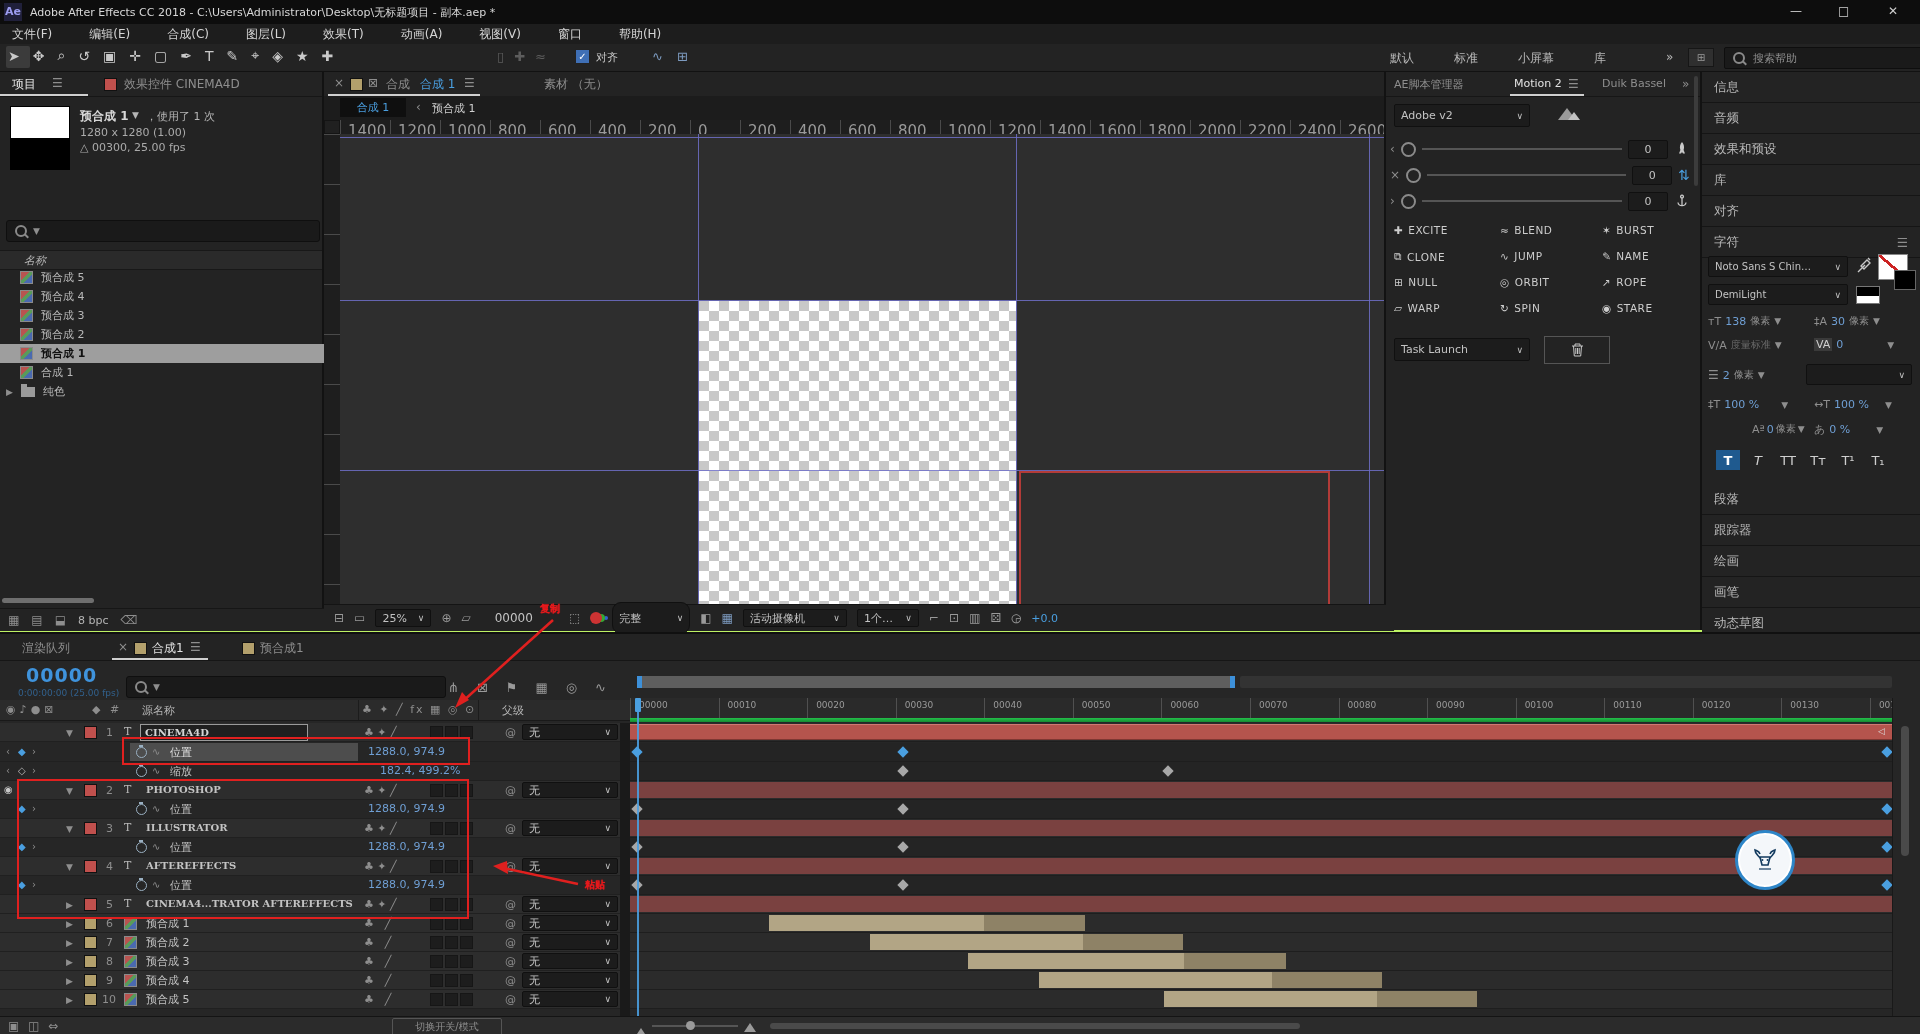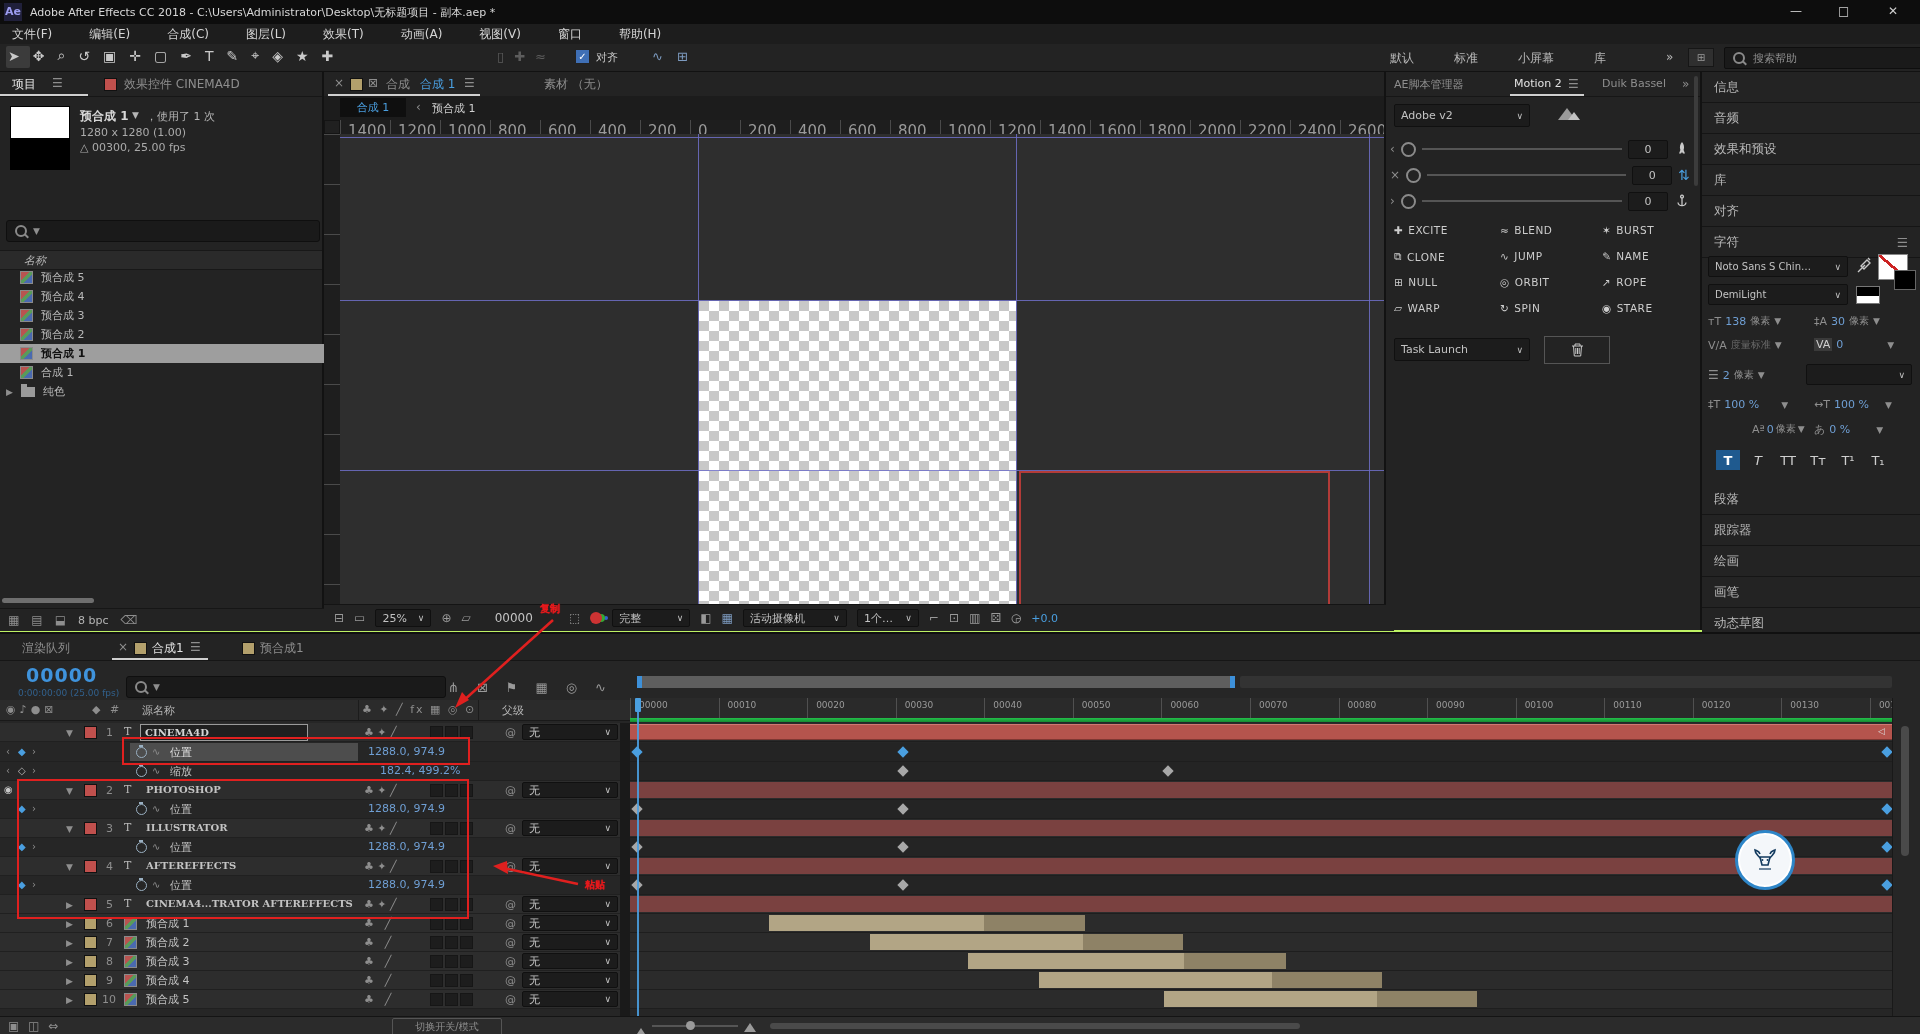--- a/index.html
+++ b/index.html
@@ -221,21 +221,21 @@
       <span>▭</span>
       <span class="dd" style="width:56px;height:18px;">
           <span>25%</span>
           <span class="s9">∨</span>
         </span>
       <span>⊕</span>
       <span>▱</span>
       <span style="color:#c3c3c3;margin-left:14px;">00000</span>
       <span style="margin-left:26px;">⬚</span>
       <span style="width:12px;height:12px;border-radius:50%;background:#c33;box-shadow:5px 0 0 -2px #3a3,10px 0 0 -4px #36c;display:inline-block;"></span>
-      <span class="dd" style="width:78px;height:18px;">
+      <span class="dd" style="width:78px;height:32px;border-radius:9px;">
           <span>完整</span>
           <span class="s9">∨</span>
         </span>
       <span>◧</span>
       <span style="color:#7d9bc0;">▦</span>
       <span class="dd" style="width:104px;height:18px;">
           <span>活动摄像机</span>
           <span class="s9">∨</span>
         </span>
       <span class="dd" style="width:62px;height:18px;">

